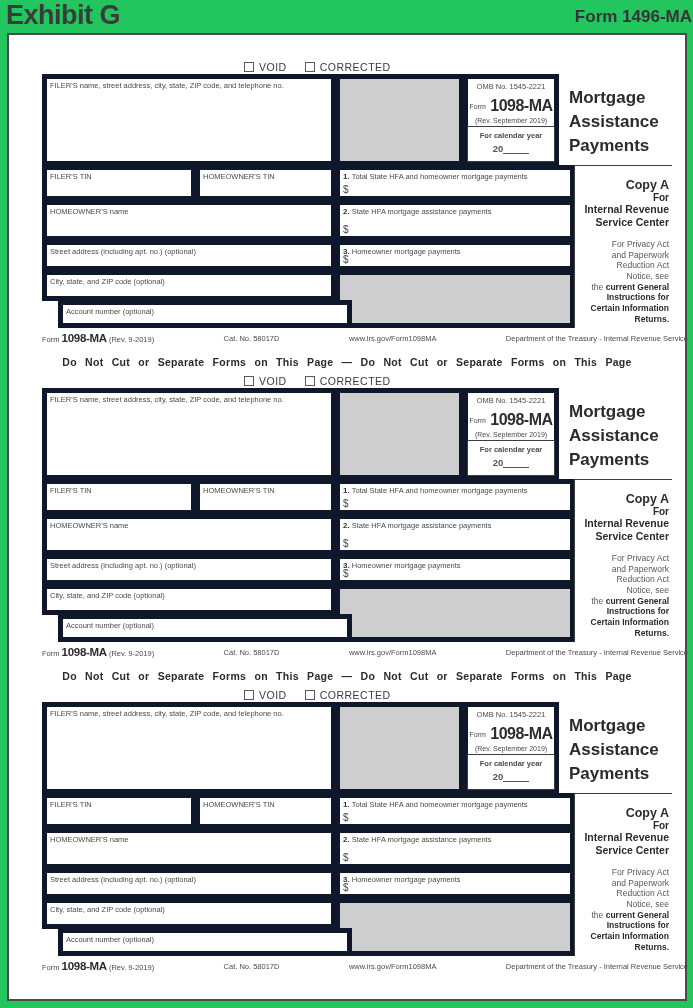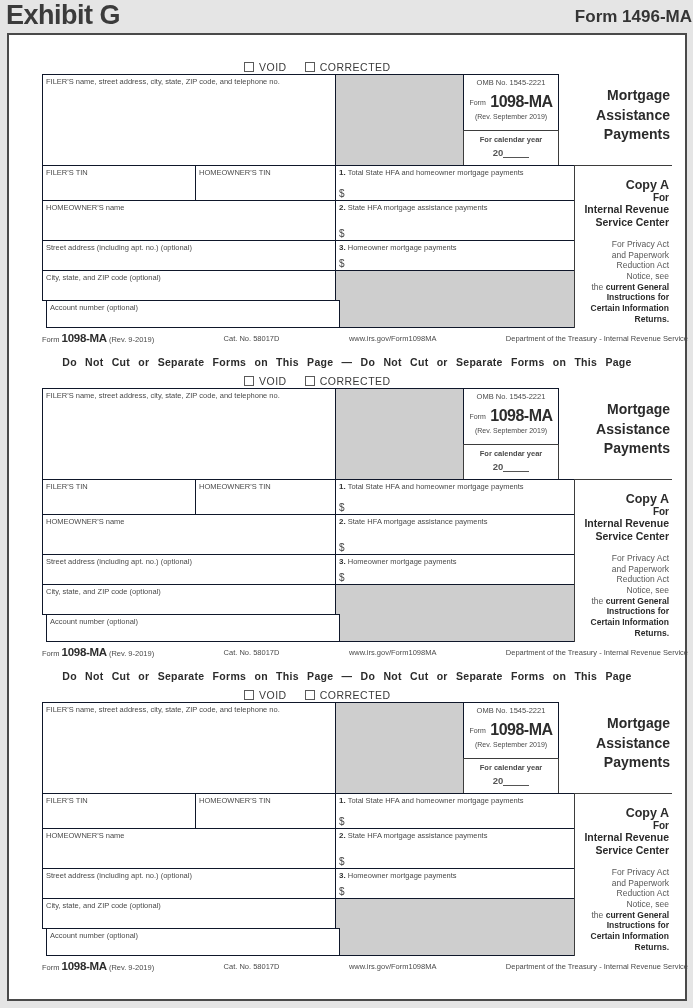--- a/index.html
+++ b/index.html
@@ -1,62 +1,62 @@
 <!DOCTYPE html>
 <html><head>
 <meta charset="utf-8">
 <style>
   * { margin:0; padding:0; box-sizing:border-box; }
   html,body { width:693px; background:#fff; font-family:"Liberation Sans","DejaVu Sans",sans-serif; color:#2f2f2f; }
-  #page { position:relative; width:693px; height:1008px; background:#e5e5e5; overflow:hidden; }
+  #page { position:relative; width:693px; height:1008px; background:#22c55e; overflow:hidden; }
 
   .exhibit-title { position:absolute; left:6px; top:0px; font-size:27px; font-weight:bold; letter-spacing:-0.5px; color:#3b3b3b; }
   .header-form-no { position:absolute; right:1px; top:7px; font-size:17px; font-weight:bold; color:#353535; }
 
   .exhibit-box { position:absolute; left:7px; top:33px; width:680px; height:968px; border:2px solid #4a4a4a; background:#fff; }
   #forms-container { position:relative; width:100%; height:100%; padding-top:26px; }
 
   .form-copy { position:relative; width:100%; height:290px; }
   .separator { position:relative; width:100%; height:24px; text-align:center; font-size:10.5px; font-weight:bold; color:#2b2b2b; word-spacing:5px; letter-spacing:0.3px; padding-top:5px; }
 
   .chk-row { position:absolute; left:187px; top:0px; display:flex; align-items:center; font-size:10.5px; color:#3a3a3a;margin-left:48px; }
   .chk { display:inline-block; width:10px; height:10px; border:1.5px solid #5a5a5a; background:#fff; margin-right:5px; }
   .chk-label { margin-right:18px; letter-spacing:0.5px; }
 
   .form-box { position:absolute; left:33px; top:13px; width:630px; height:254px; }
-  .cell { position:absolute; border:1px solid #0f172a; background:#fff; }
+  .cell { position:absolute; border:5px solid #0f172a; background:#fff; }
   .noborder { border:none; }
   .lbl { display:block; font-size:7.5px; color:#4a4a4a; padding:2px 0 0 3px; line-height:1.2; }
   .gray { background:#cecece; }
 
   
   .filer-box   { left:0; top:0; width:294px; height:92px; }
   .gray-top    { left:293px; top:0; width:129px; height:92px; }
   .omb-box     { left:421px; top:0; width:96px; height:92px; text-align:center; }
   .omb-no      { font-size:7.5px; color:#4a4a4a; padding-top:3px; }
   .omb-formline{ margin-top:6px; color:#2d2d2d; }
   .omb-formword{ font-size:7px; color:#4a4a4a; vertical-align:2px; }
   .omb-formnum { font-size:16px; font-weight:bold; letter-spacing:-0.5px; }
   .omb-rev     { font-size:7px; color:#4a4a4a; margin-top:2px; }
   .cal-box     { position:absolute; left:-1px; right:-1px; bottom:-1px; height:36px; border:1px solid #3d3d3d; font-size:7.5px; color:#4a4a4a; padding-top:4px;font-weight:bold; }
   .cal-20      { font-size:9.5px; color:#555; margin-top:3px; }
   .blank20     { display:inline-block; width:26px; border-bottom:1px solid #555; height:9px; vertical-align:-2px; }
-  .title-area  { left:517px; top:0; width:113px; height:92px; text-align:right; padding:12px 2px 8px 10px; font-size:14px; font-weight:bold; color:#2b2b2b; line-height:1.4; }
+  .title-area  { left:517px; top:0; width:113px; height:92px; text-align:left; padding:12px 2px 8px 10px; font-size:17px; font-weight:bold; color:#2b2b2b; line-height:1.4; }
 
   
   .filer-tin   { left:0; top:91px; width:154px; height:36px; }
   .howner-tin  { left:153px; top:91px; width:141px; height:36px; }
   .box1        { left:293px; top:91px; width:240px; height:36px; }
   .howner-name { left:0; top:126px; width:294px; height:41px; }
   .box2        { left:293px; top:126px; width:240px; height:41px; }
   .street      { left:0; top:166px; width:294px; height:31px; }
   .box3        { left:293px; top:166px; width:240px; height:31px; }
   .city        { left:0; top:196px; width:294px; height:31px; }
   .gray-bottom { left:293px; top:196px; width:240px; height:58px; }
-  .account     { left:4px; top:226px; width:294px; height:28px; }
+  .account     { left:16px; top:226px; width:294px; height:28px; }
 
   .boxnum { font-weight:bold; font-size:8px; color:#333; }
   .dollar { position:absolute; left:3px; bottom:1px; font-size:10px; color:#444; }
 
   
   .copy-a-col { left:532px; top:91px; width:98px; height:163px; border-left:1px solid #3d3d3d; border-top:1px solid #3d3d3d; text-align:right; padding:12px 3px 0 0; }
   .ca-copy { font-size:12.5px; font-weight:bold; color:#2b2b2b; }
   .ca-for  { font-size:10px; font-weight:bold; color:#2b2b2b; }
   .ca-irs  { font-size:10.5px; font-weight:bold; color:#2b2b2b; line-height:1.2; }
   .ca-privacy { margin-top:11px; font-size:8.5px; color:#585858; line-height:1.25; }

